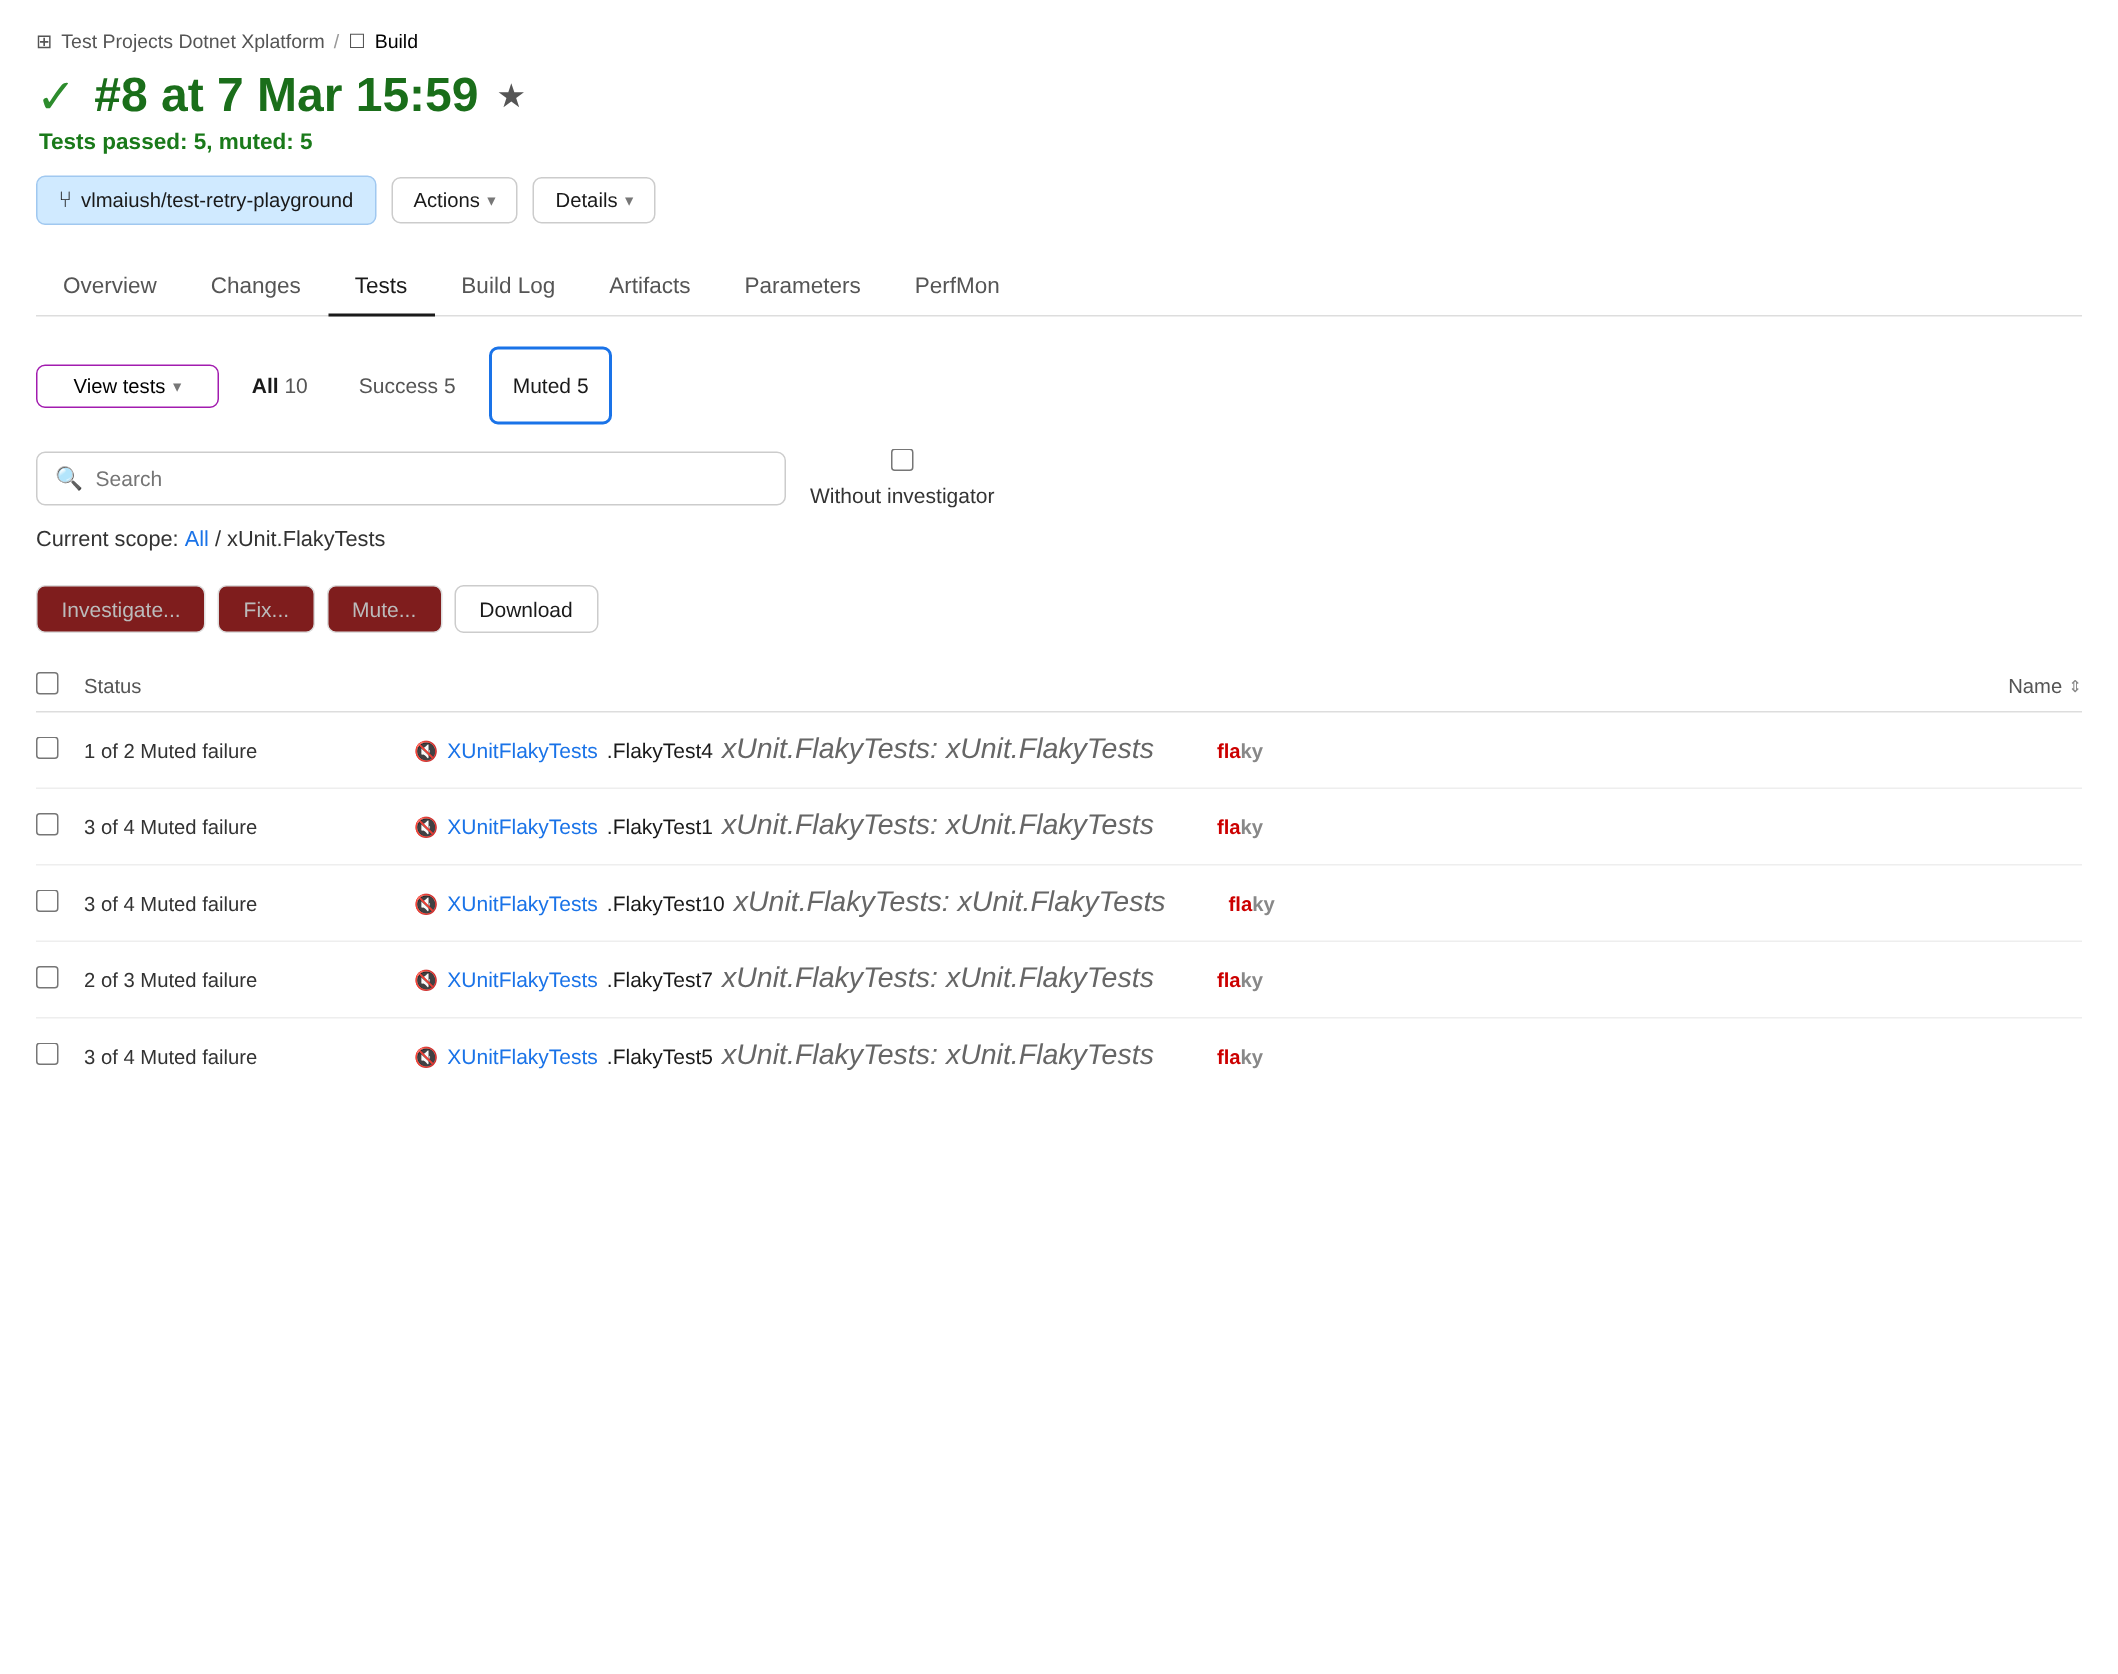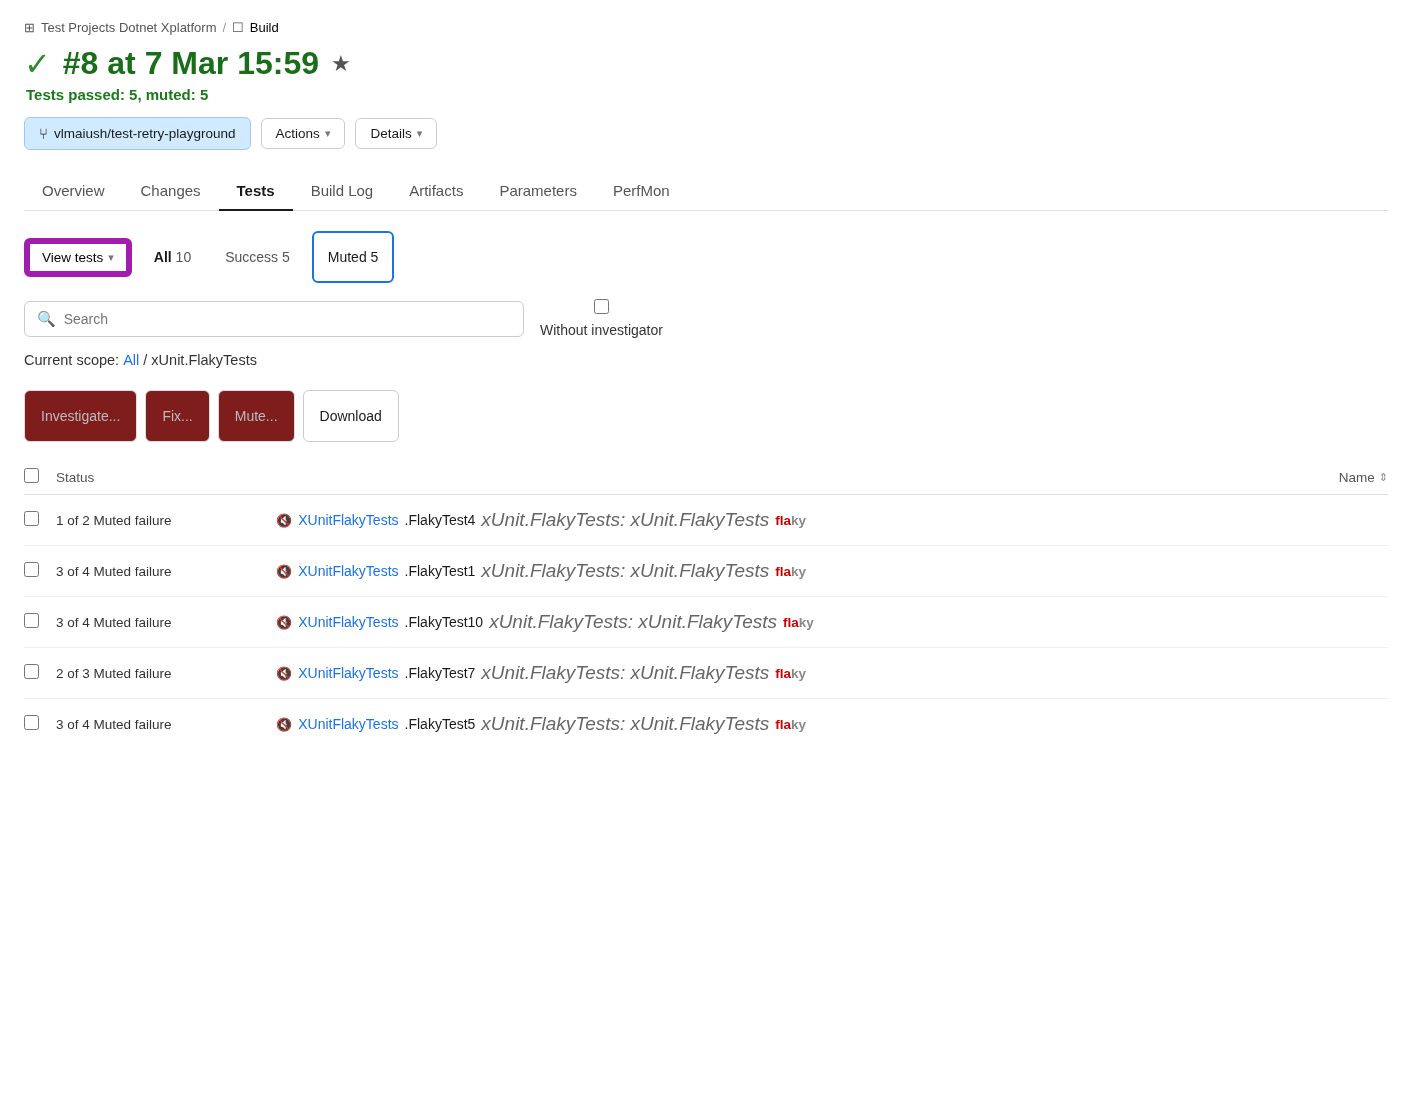--- a/index.html
+++ b/index.html
@@ -93,35 +93,35 @@
       padding: 10px 18px;
       font-size: 15px;
       cursor: pointer;
       color: #555;
       border-bottom: 2px solid transparent;
       margin-bottom: -1px;
       white-space: nowrap;
     }
     .nav-tab.active {
       color: #1a1a1a;
-      font-weight: 700;
+      font-weight: 400;
       border-bottom: 2px solid #1a1a1a;
     }
 
     .filter-bar {
       display: flex;
       align-items: center;
       gap: 10px;
       margin-bottom: 16px;
     }
     .view-tests-btn {
       background: #fff;
-      border: 6px solid #a21caf;
-      border-radius: 6px;
-      padding: 6px 12px;
+      border: 1px solid #a21caf;
+      border-radius: 6px;
+      padding: 6px 24px;
       font-size: 13.5px;
       cursor: pointer;
       display: flex;
       align-items: center;
       gap: 5px;
     }
     .filter-count {
       font-size: 14px;
       color: #555;
       padding: 6px 12px;
@@ -197,21 +197,21 @@
       border-radius: 6px;
       padding: 7px 16px;
       font-size: 14px;
       color: #bbb;
       cursor: not-allowed;
     }
     .action-btn-active {
       background: #fff;
       border: 1px solid #ccc;
       border-radius: 6px;
-      padding: 17px 16px;
+      padding: 7px 16px;
       font-size: 14px;
       color: #1a1a1a;
       cursor: pointer;
     }
 
     .table-header {
       display: grid;
       grid-template-columns: 32px 220px 1fr;
       align-items: center;
       padding: 8px 0;
@@ -252,20 +252,21 @@
     }
     .mute-icon {
       color: #aaa;
       font-size: 13px;
     }
     .test-link { color: #1a73e8; text-decoration: none; cursor: pointer; }
     .test-suite { color: #666; font-size: 19px; font-style: italic; }
     .flaky-badge {
       font-size: 13.5px;
       font-weight: 700;
+      margin-left: 36px;
     }
     .fl { color: #c00; }
     .ky { color: #888; }
 
     input[type=checkbox] {
       width: 15px;
       height: 15px;
       cursor: pointer;
     }
   </style>

